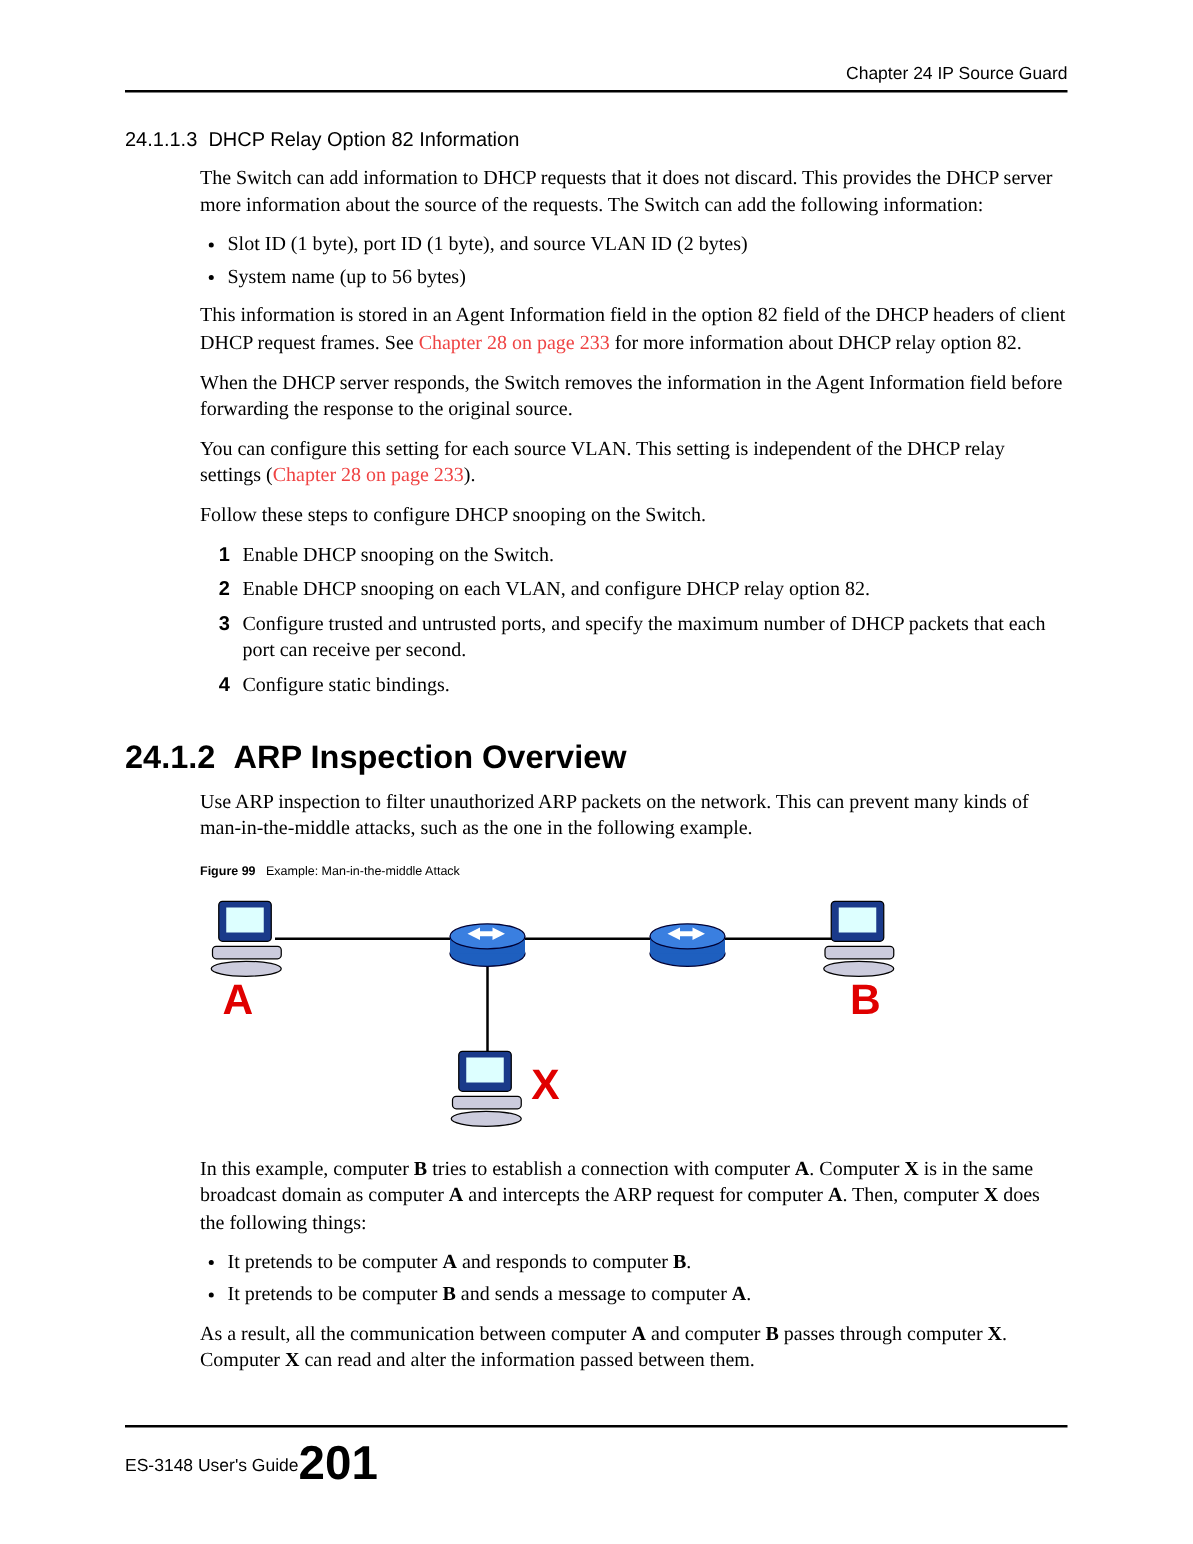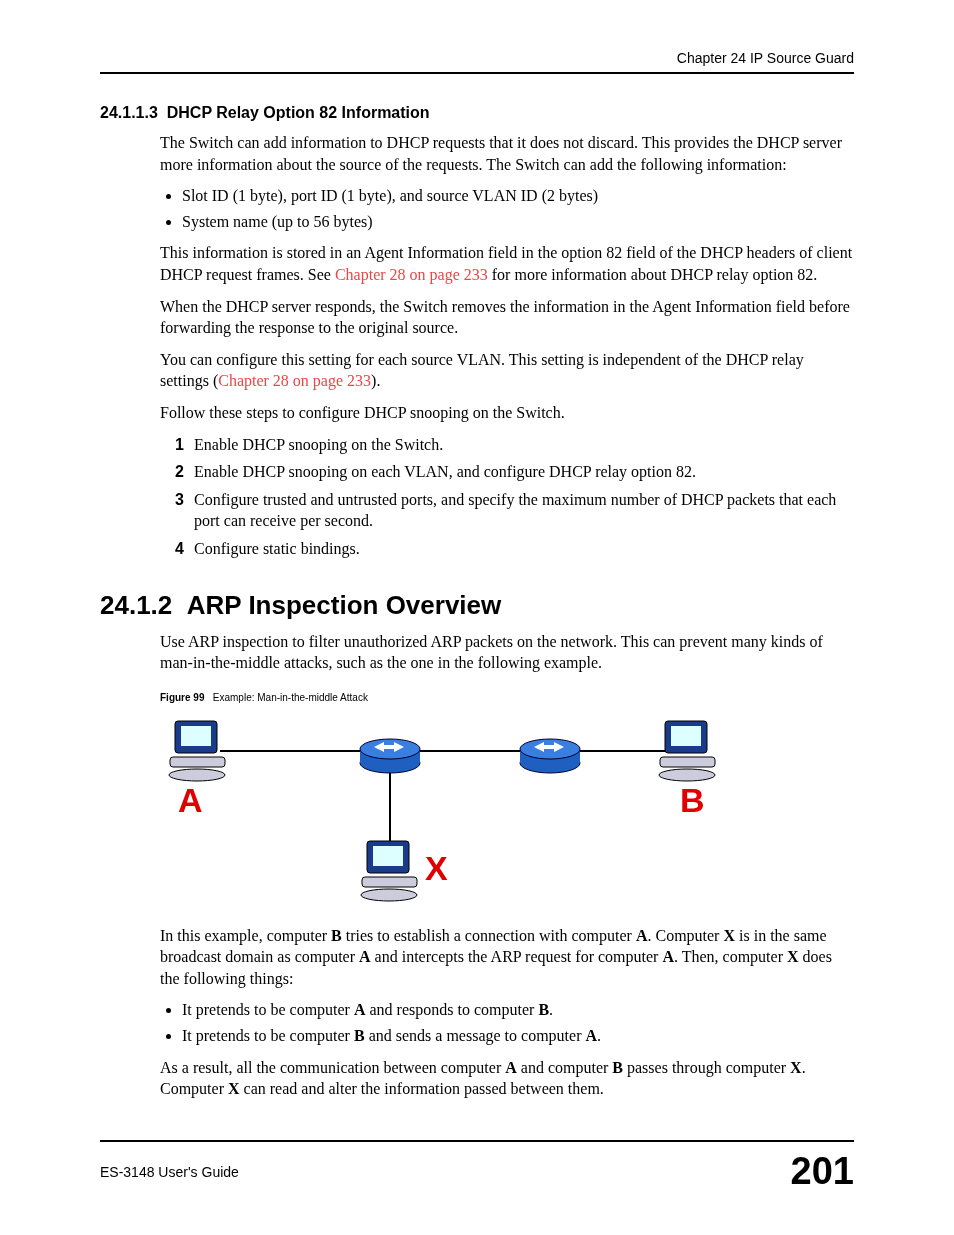--- a/index.html
+++ b/index.html
@@ -18,21 +18,21 @@
   .header {
     text-align: right;
     font-family: Arial, Helvetica, sans-serif;
     font-size: 14px;
     padding-bottom: 6px;
     border-bottom: 2px solid #000;
     margin-bottom: 30px;
   }
   .h4 {
     font-family: Arial, Helvetica, sans-serif;
-    font-weight: bold;
+    font-weight: normal;
     font-size: 16px;
     margin: 18px 0 8px 0;
   }
   .h3 {
     font-family: Arial, Helvetica, sans-serif;
     font-weight: bold;
     font-size: 26px;
     margin: 30px 0 10px 0;
   }
   .body-indent {
@@ -96,21 +96,20 @@
     font-family: Arial, Helvetica, sans-serif;
     font-weight: bold;
     font-size: 34px;
     color: #E00000;
   }
   .footer {
     border-top: 2px solid #000;
     margin-top: 40px;
     padding-top: 8px;
     display: flex;
-    justify-content: space-between;
     align-items: flex-start;
     font-family: Arial, Helvetica, sans-serif;
   }
   .footer-left {
     font-size: 14px;
     padding-top: 14px;
   }
   .footer-right {
     font-size: 38px;
     font-weight: bold;

